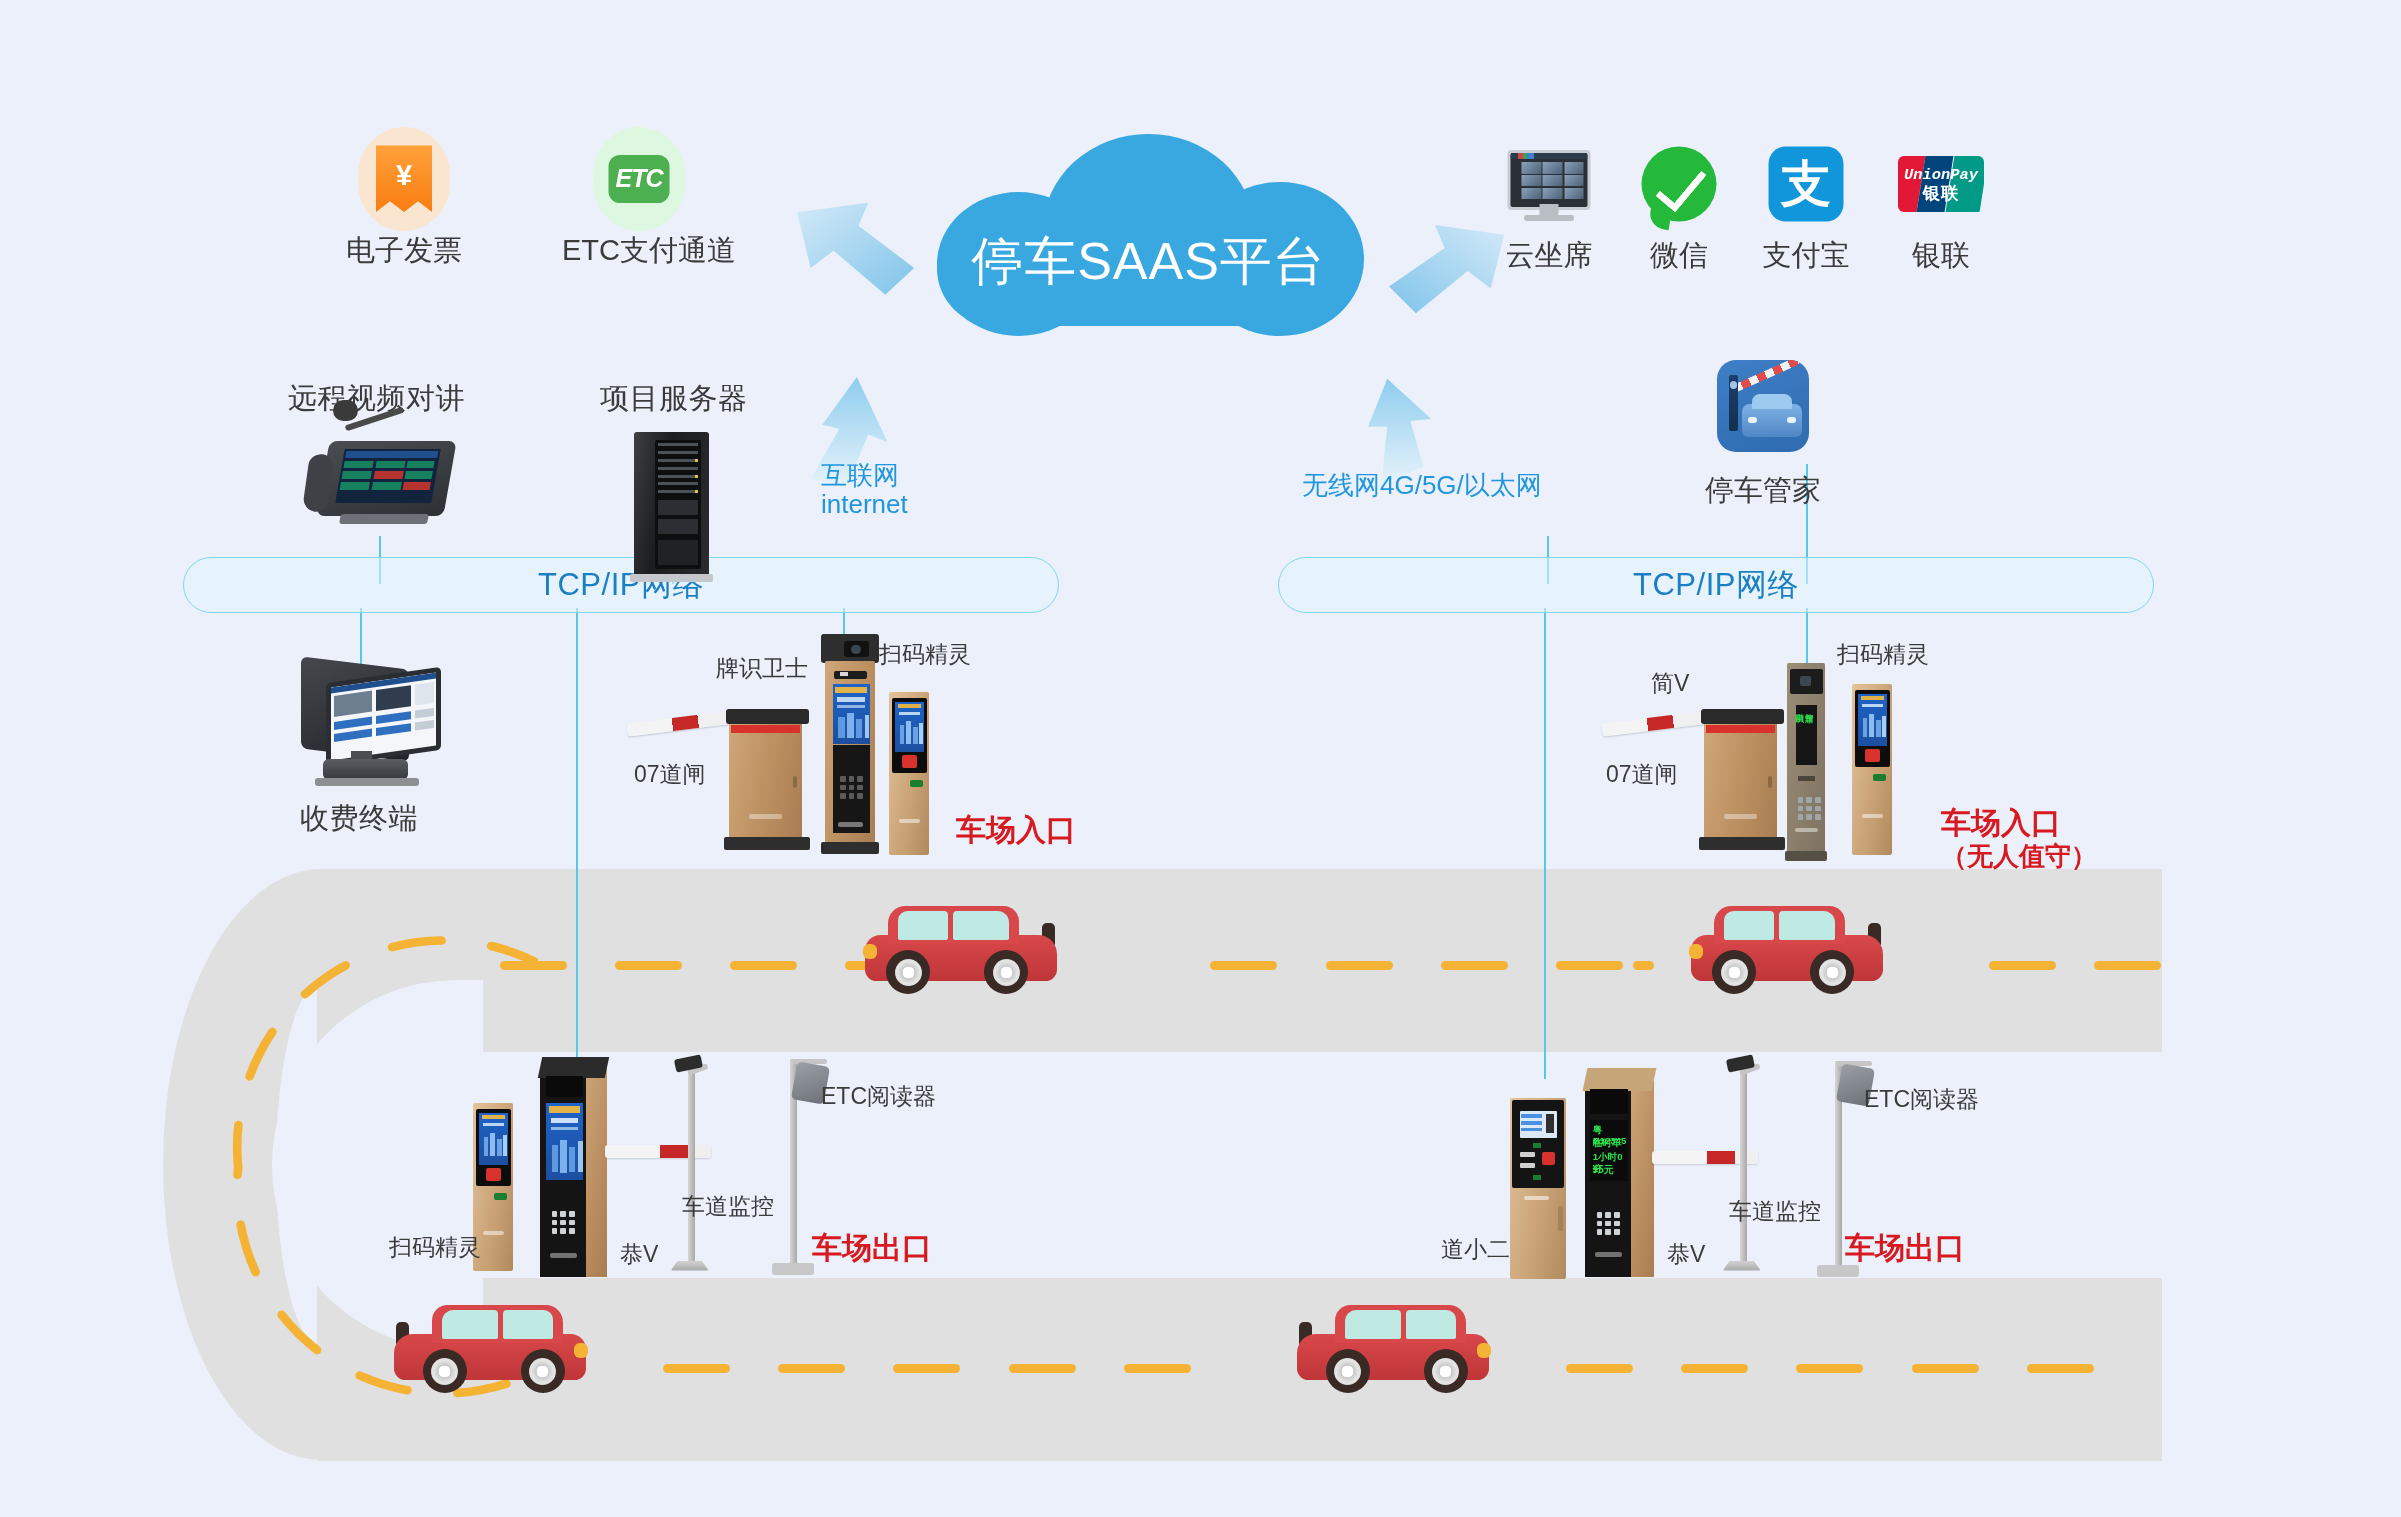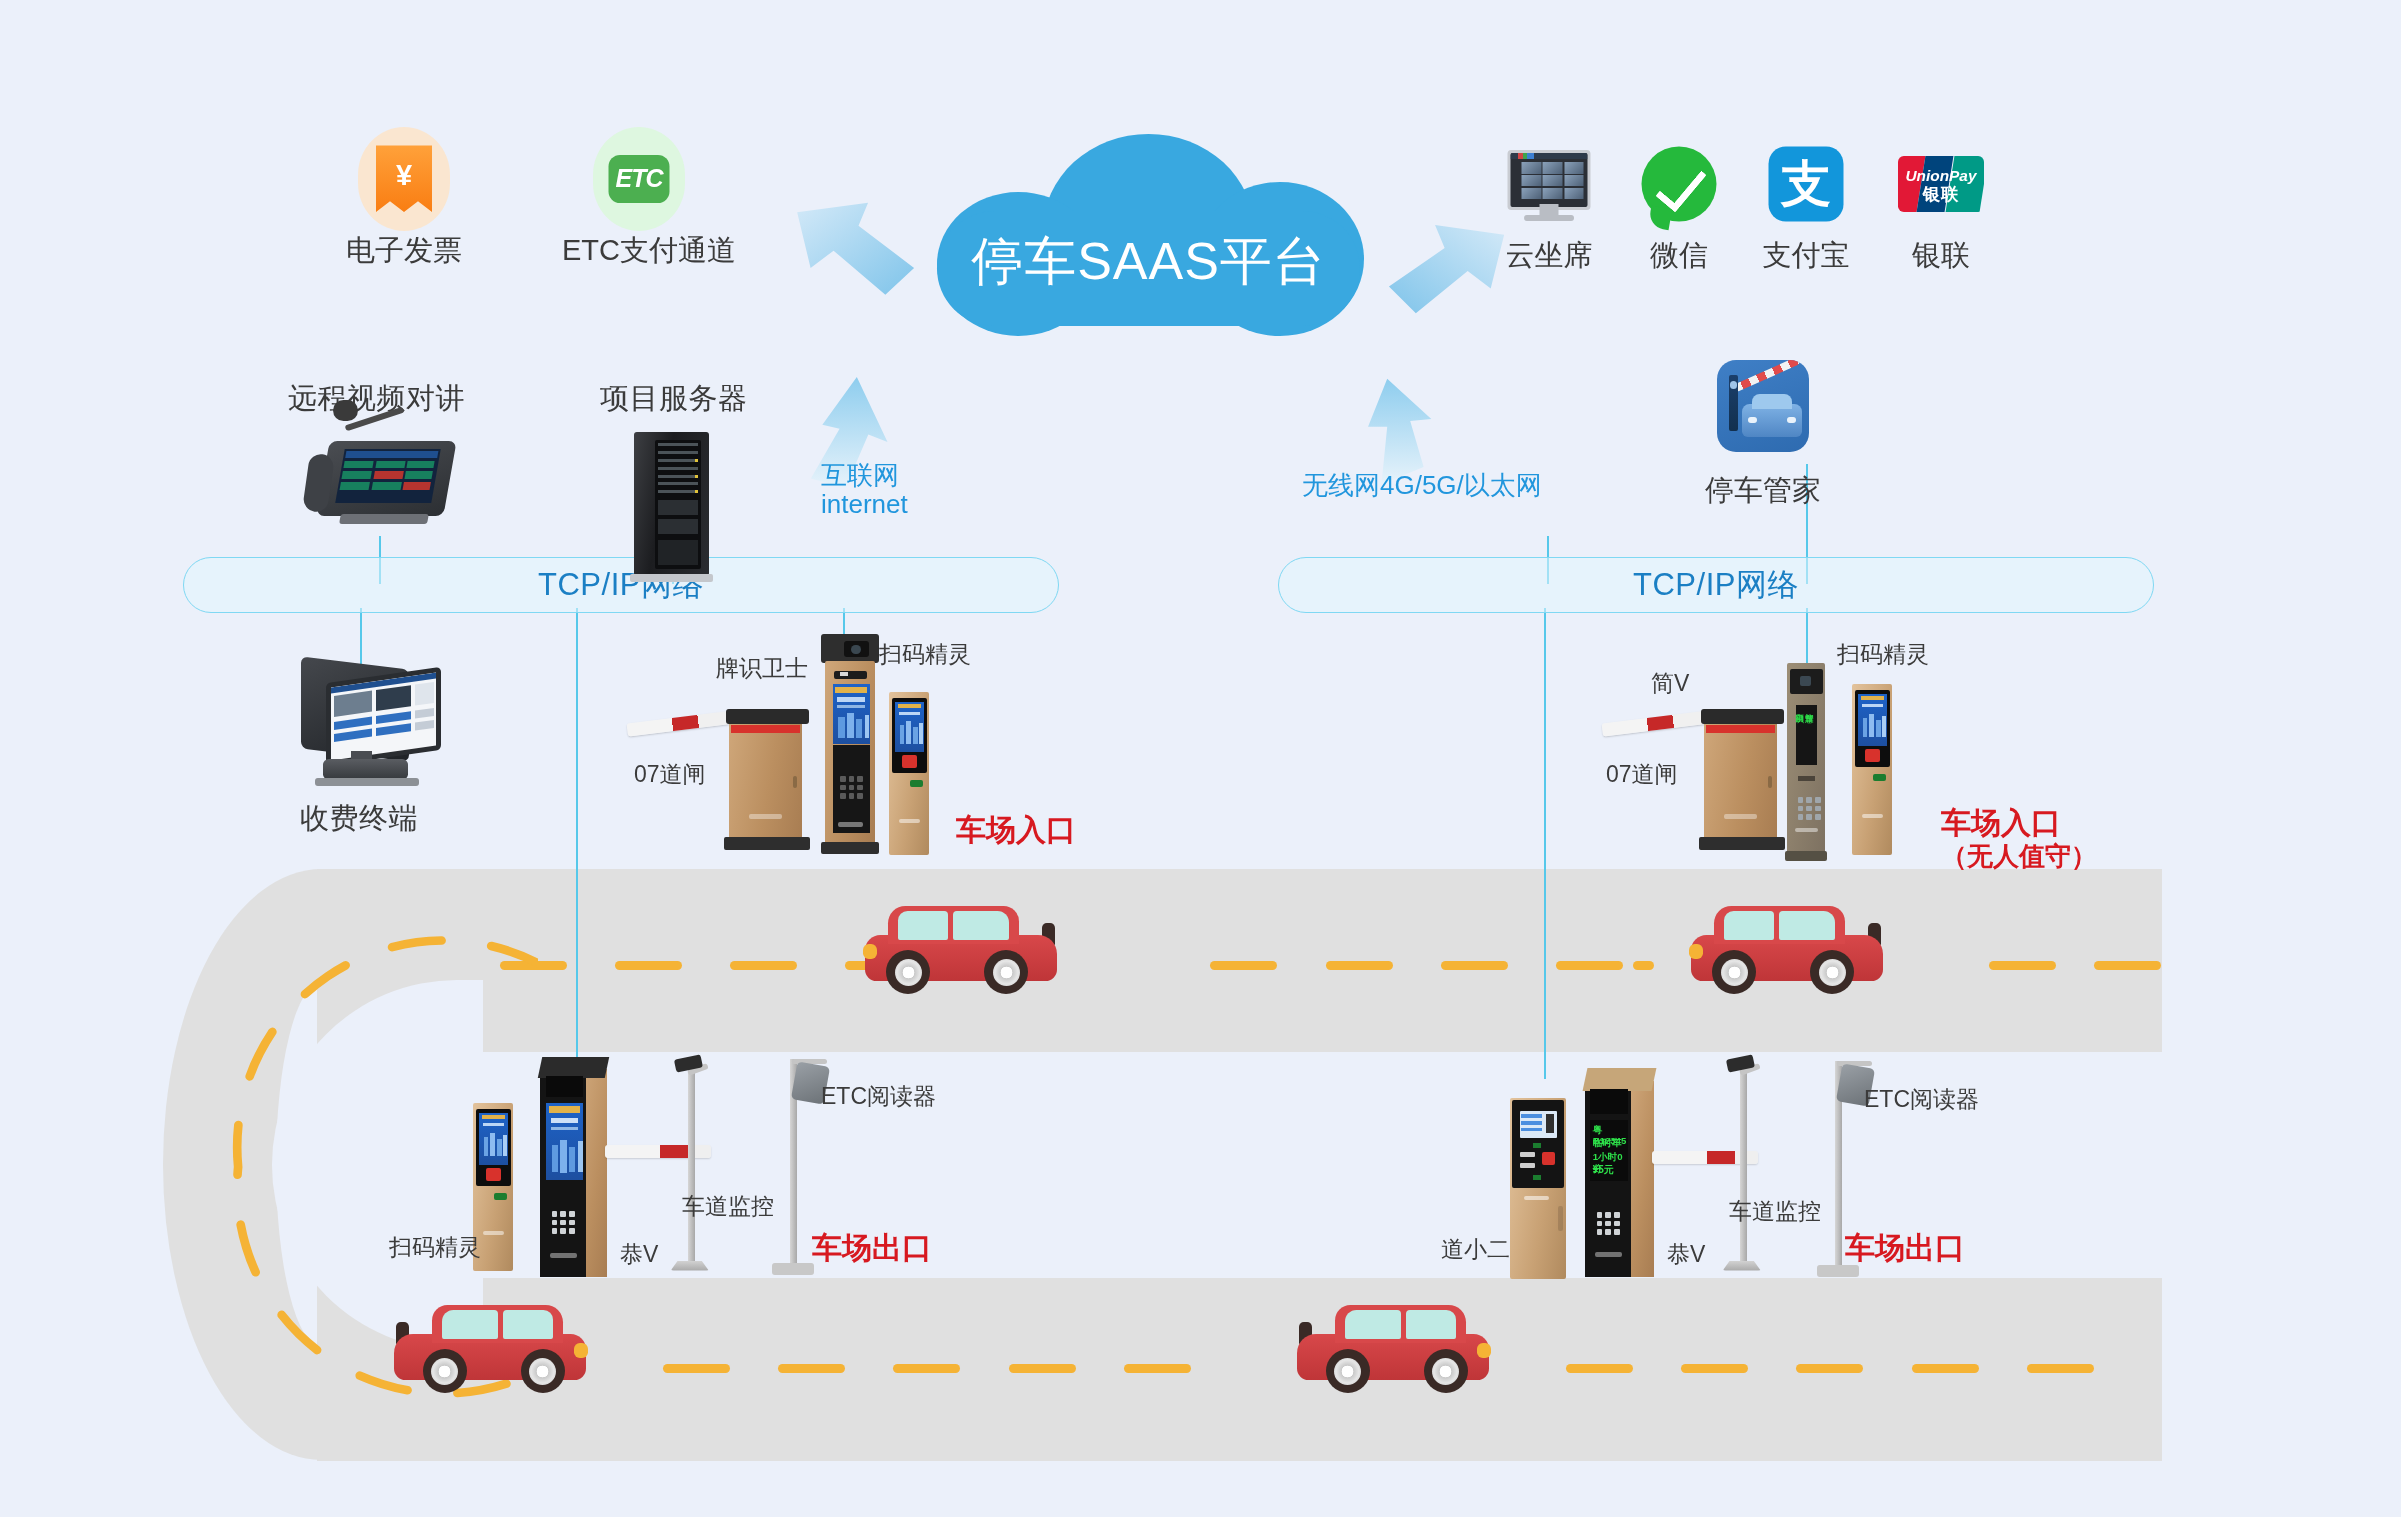--- a/index.html
+++ b/index.html
@@ -69,21 +69,21 @@
     color:#fff;font-size:50px;font-weight:bold;display:flex;align-items:center;justify-content:center;}
 
   
   .unionpay{position:absolute;left:50%;top:50%;transform:translate(-50%,-50%);
     width:86px;height:56px;border-radius:5.8px;overflow:hidden;display:flex;transform-origin:center;}
   .unionpay i{display:block;height:100%;transform:skewX(-9deg);}
   .up1{width:34%;background:#e21836;margin-left:-5.8px;}
   .up2{width:33%;background:#00447c;}
   .up3{width:39%;background:#009a86;margin-right:-5.8px;}
   .up-txt{position:absolute;left:0;right:0;top:6.7px;text-align:center;color:#fff;
-    font-size:15.4px;font-weight:bold;font-style:italic;line-height:1.15;}
+    font-size:15.4px;font-weight:bold;font-style:italic;line-height:1.15;font-family:Liberation Mono, monospace;}
   .up-txt b{display:block;font-size:17.3px;font-style:normal;letter-spacing:1px;}
 
   
   .pkapp{position:absolute;left:50%;top:0;transform:translateX(-50%);
     width:92px;height:92px;border-radius:19px;
     background:linear-gradient(160deg,#3f7fc6,#2e6bb0);overflow:hidden;}
   .pk-gate{position:absolute;left:11.5px;top:15.4px;width:9.6px;height:56px;
     background:linear-gradient(180deg,#1b3f6b,#12304f);border-radius:1.9px;}
   .pk-gate:after{content:"";position:absolute;left:1px;top:5.8px;width:7.7px;height:7.7px;
     border-radius:50%;background:#9fc4e8;}

